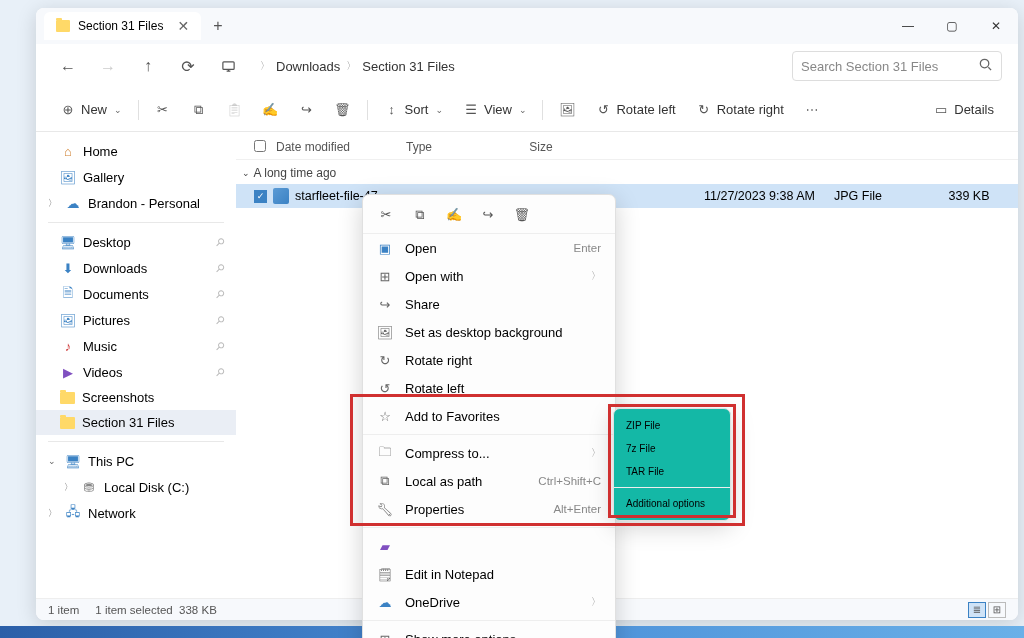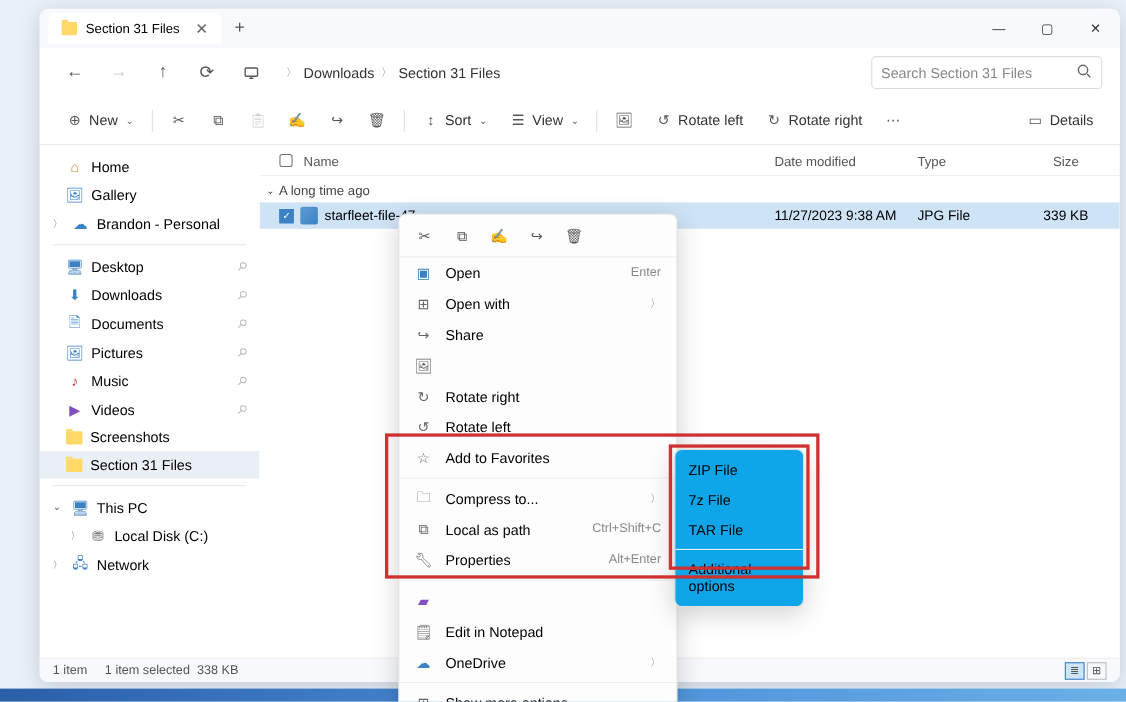--- a/index.html
+++ b/index.html
@@ -63,21 +63,21 @@
 .row .fico { width: 16px; height: 16px; margin-right: 6px; background: linear-gradient(135deg,#5b9bd5,#3b82c4); border-radius: 2px; }
 .ctxmenu { position: absolute; top: 194px; left: 362px; width: 254px; background: #fdfdfd; border: 1px solid #e0e0e0; border-radius: 7px; box-shadow: 0 6px 24px rgba(0,0,0,0.18); padding: 6px 0; font-size: 13px; z-index: 10; }
 .ctx-icons { display: flex; gap: 16px; padding: 6px 14px 10px; border-bottom: 1px solid #eee; color: #555; }
 .ctx-icons span { cursor: pointer; width: 18px; text-align: center; }
 .ctx-item { display: flex; align-items: center; gap: 12px; padding: 6px 14px; cursor: pointer; }
 .ctx-item .lbl { flex: 1; }
 .ctx-item .sc { color: #888; font-size: 11.5px; margin-left: 21px; }
 .ctx-item .arr { color: #888; font-size: 10px; }
 .ctx-sep { height: 1px; background: #eee; margin: 4px 0; }
 .ctx-ico { width: 16px; height: 16px; display: flex; align-items: center; justify-content: center; color: #666; font-size: 13px; }
-.submenu { position: absolute; top: 408px; left: 613px; width: 118px; background: #0ea5e9; border: 1px solid #e0e0e0; border-radius: 7px; box-shadow: 0 6px 24px rgba(0,0,0,0.18); padding: 5px 0; font-size: 13px; z-index: 11; }
+.submenu { position: absolute; top: 408px; left: 613px; width: 118px; background: #14b8a6; border: 1px solid #e0e0e0; border-radius: 7px; box-shadow: 0 6px 24px rgba(0,0,0,0.18); padding: 5px 0; font-size: 10px; z-index: 11; }
 .sub-item { padding: 6px 12px; cursor: pointer; }
 .redbox { position: absolute; border: 3px solid #d03030; pointer-events: none; z-index: 20; }
 .statusbar { position: absolute; bottom: 0; left: 0; right: 0; height: 22px; background: #f7f9fc; display: flex; align-items: center; padding: 0 12px; font-size: 11.5px; color: #555; gap: 16px; border-top: 1px solid #eee; }
 .statusbar .viewbtns { margin-left: auto; display: flex; gap: 2px; }
 .viewbtn { width: 18px; height: 16px; border: 1px solid #bbb; display: flex; align-items: center; justify-content: center; font-size: 10px; cursor: pointer; }
 .viewbtn.active { background: #cfe3f7; border-color: #3b82c4; }
 .taskbar { position: absolute; bottom: 0; left: 0; right: 0; height: 12px; background: linear-gradient(90deg, #2b5fa8, #4a8fd8, #6ab0e8); }
 svg { width: 15px; height: 15px; }
 </style>
 </head>
@@ -253,21 +253,20 @@
       <div class="sb-item exp">
           <span class="sb-chev">〉</span>
           <span class="ico ico-net">🖧︎</span>
           <span>Network</span>
         </div>
     </div>
 
     <div class="content">
       <div class="cols">
         <span class="col-cb"><input type="checkbox" style="width: 12px; height: 12px;"></span>
-        <span class="col-name">Name</span>
         <span class="col-date">Date modified</span>
         <span class="col-type">Type</span>
         <span class="col-size">Size</span>
       </div>
       <div class="group">
         <span style="font-size:9px">⌄</span>
         <span>A long time ago</span>
       </div>
       <div class="row sel">
         <span class="cb">✓</span>
@@ -307,20 +306,21 @@
       <span class="ctx-ico">⊞</span>
       <span class="lbl">Open with</span>
       <span class="arr">〉</span>
     </div>
   <div class="ctx-item">
       <span class="ctx-ico">↪</span>
       <span class="lbl">Share</span>
     </div>
   <div class="ctx-item">
       <span class="ctx-ico">🖼︎</span>
+      <span class="lbl">Set as desktop background</span>
     </div>
   <div class="ctx-item">
       <span class="ctx-ico">↻</span>
       <span class="lbl">Rotate right</span>
     </div>
   <div class="ctx-item">
       <span class="ctx-ico">↺</span>
       <span class="lbl">Rotate left</span>
     </div>
   <div class="ctx-item">

